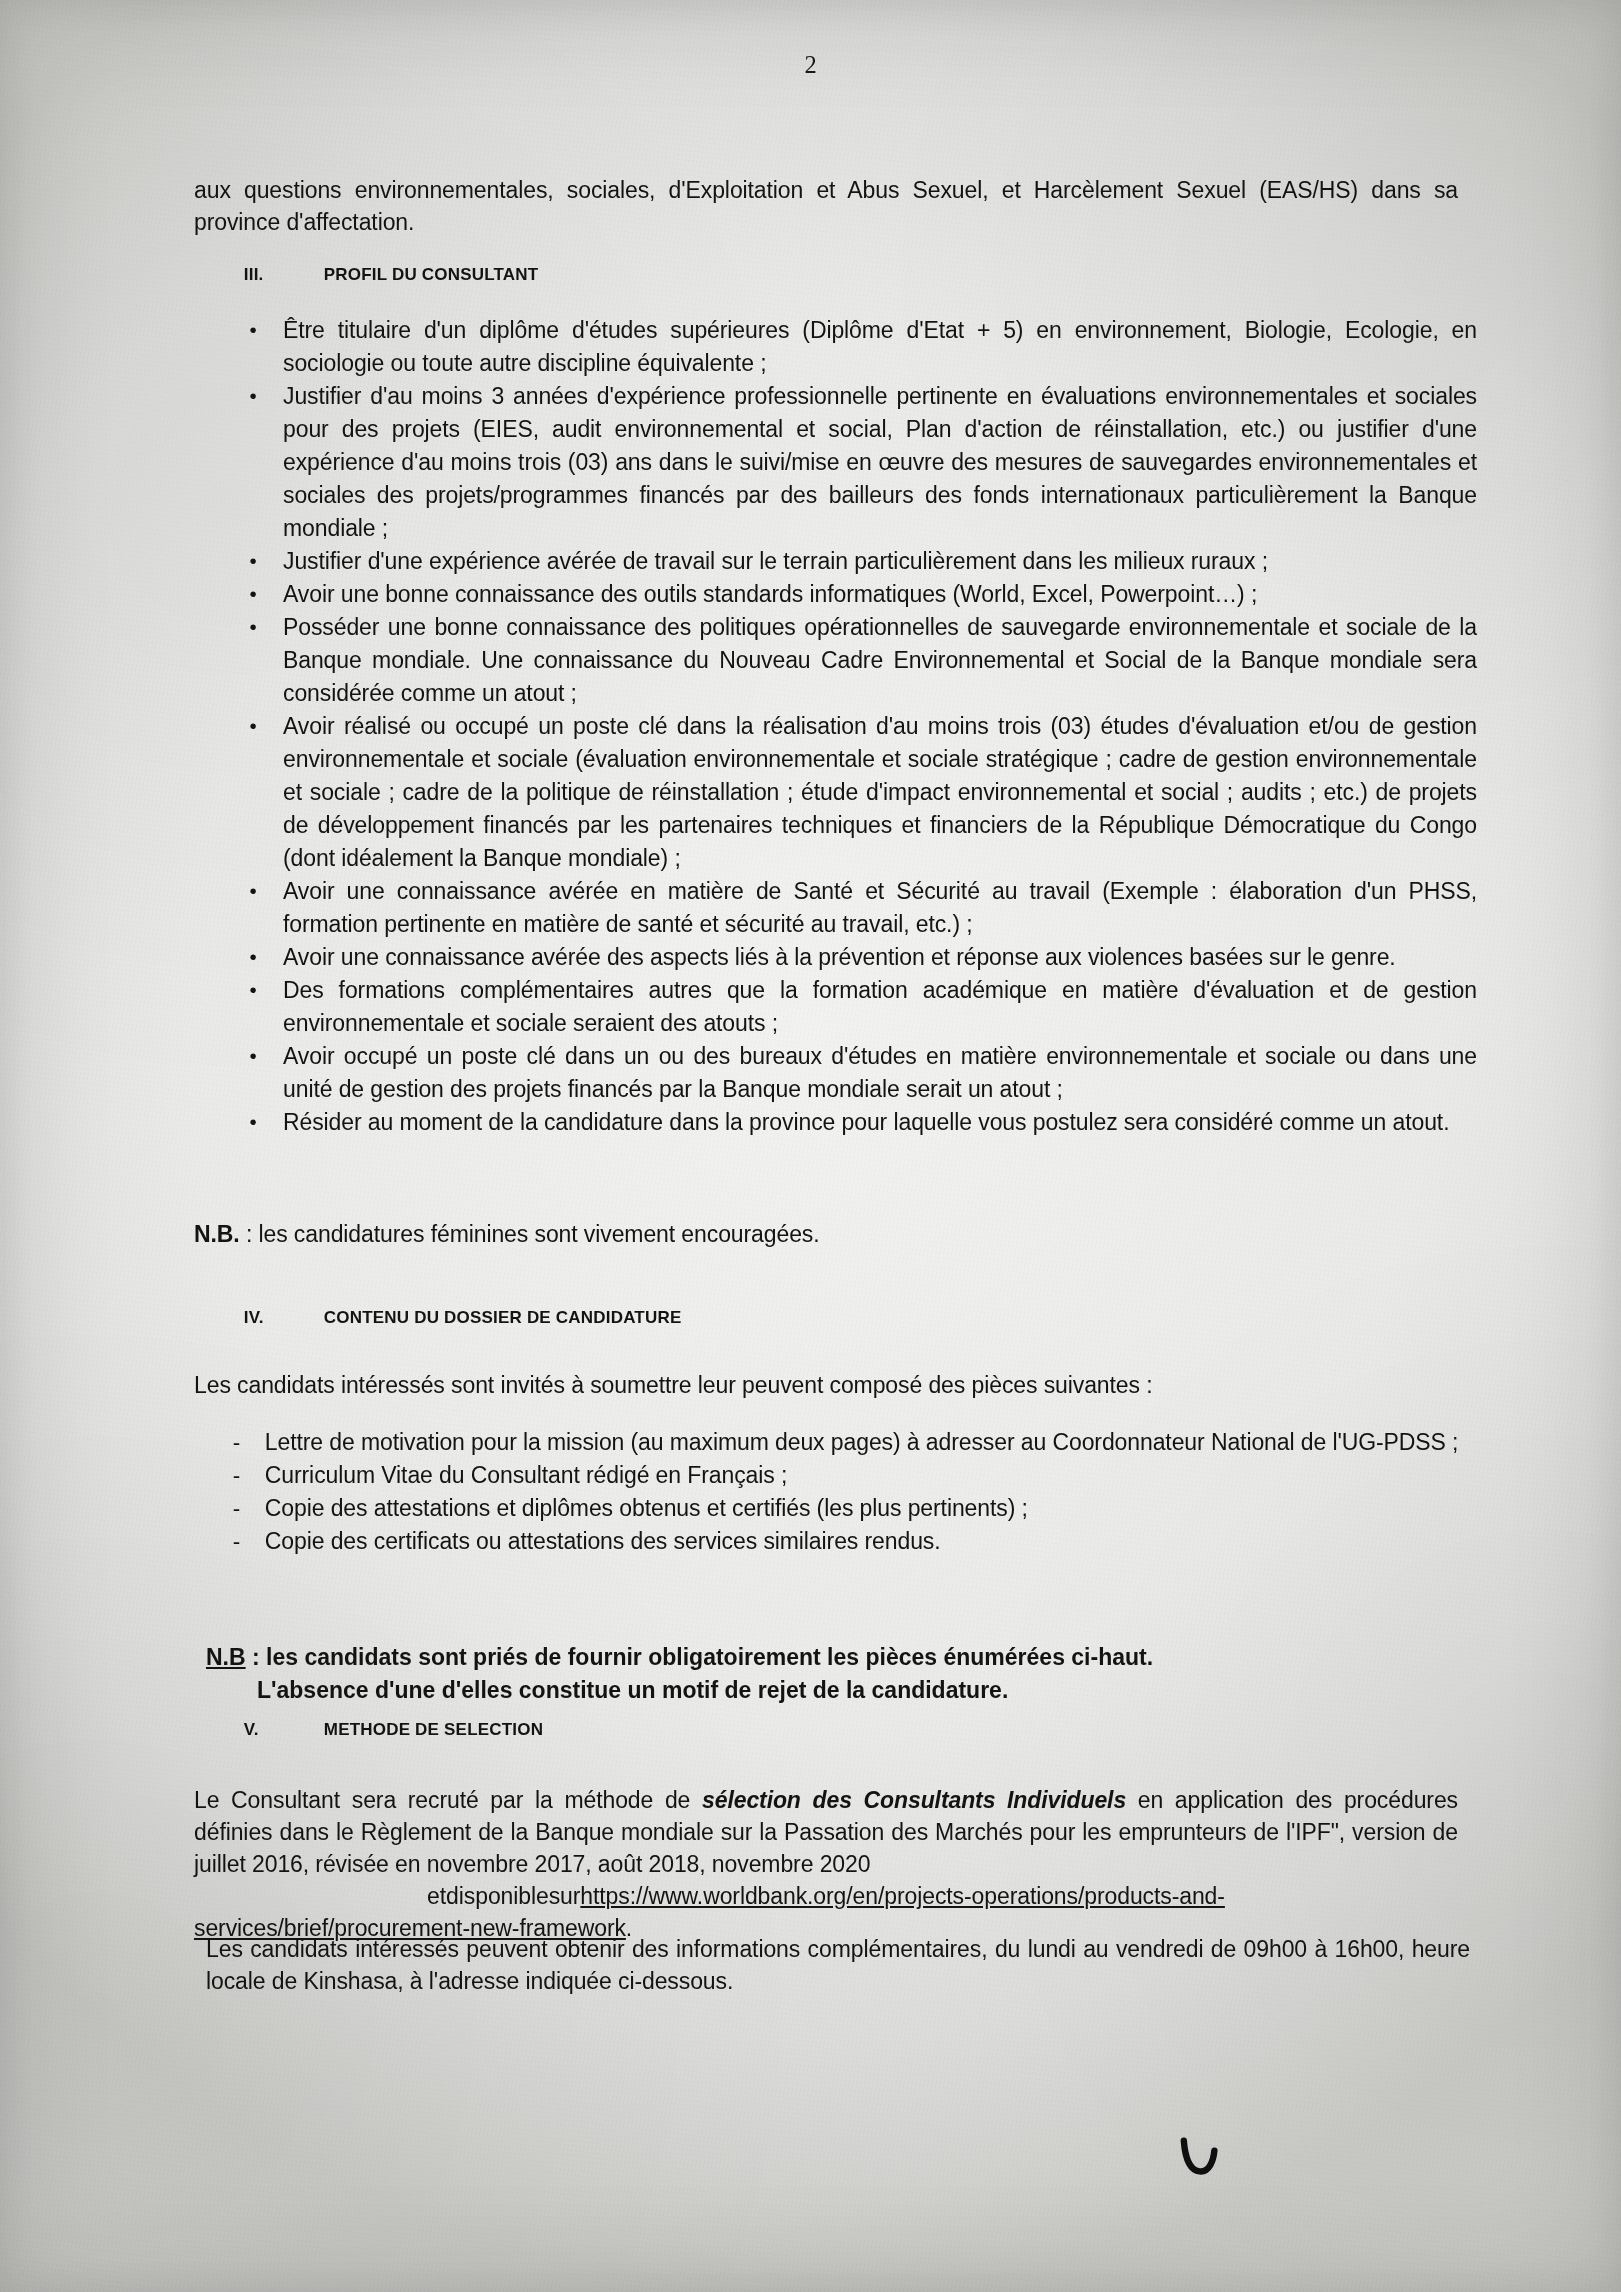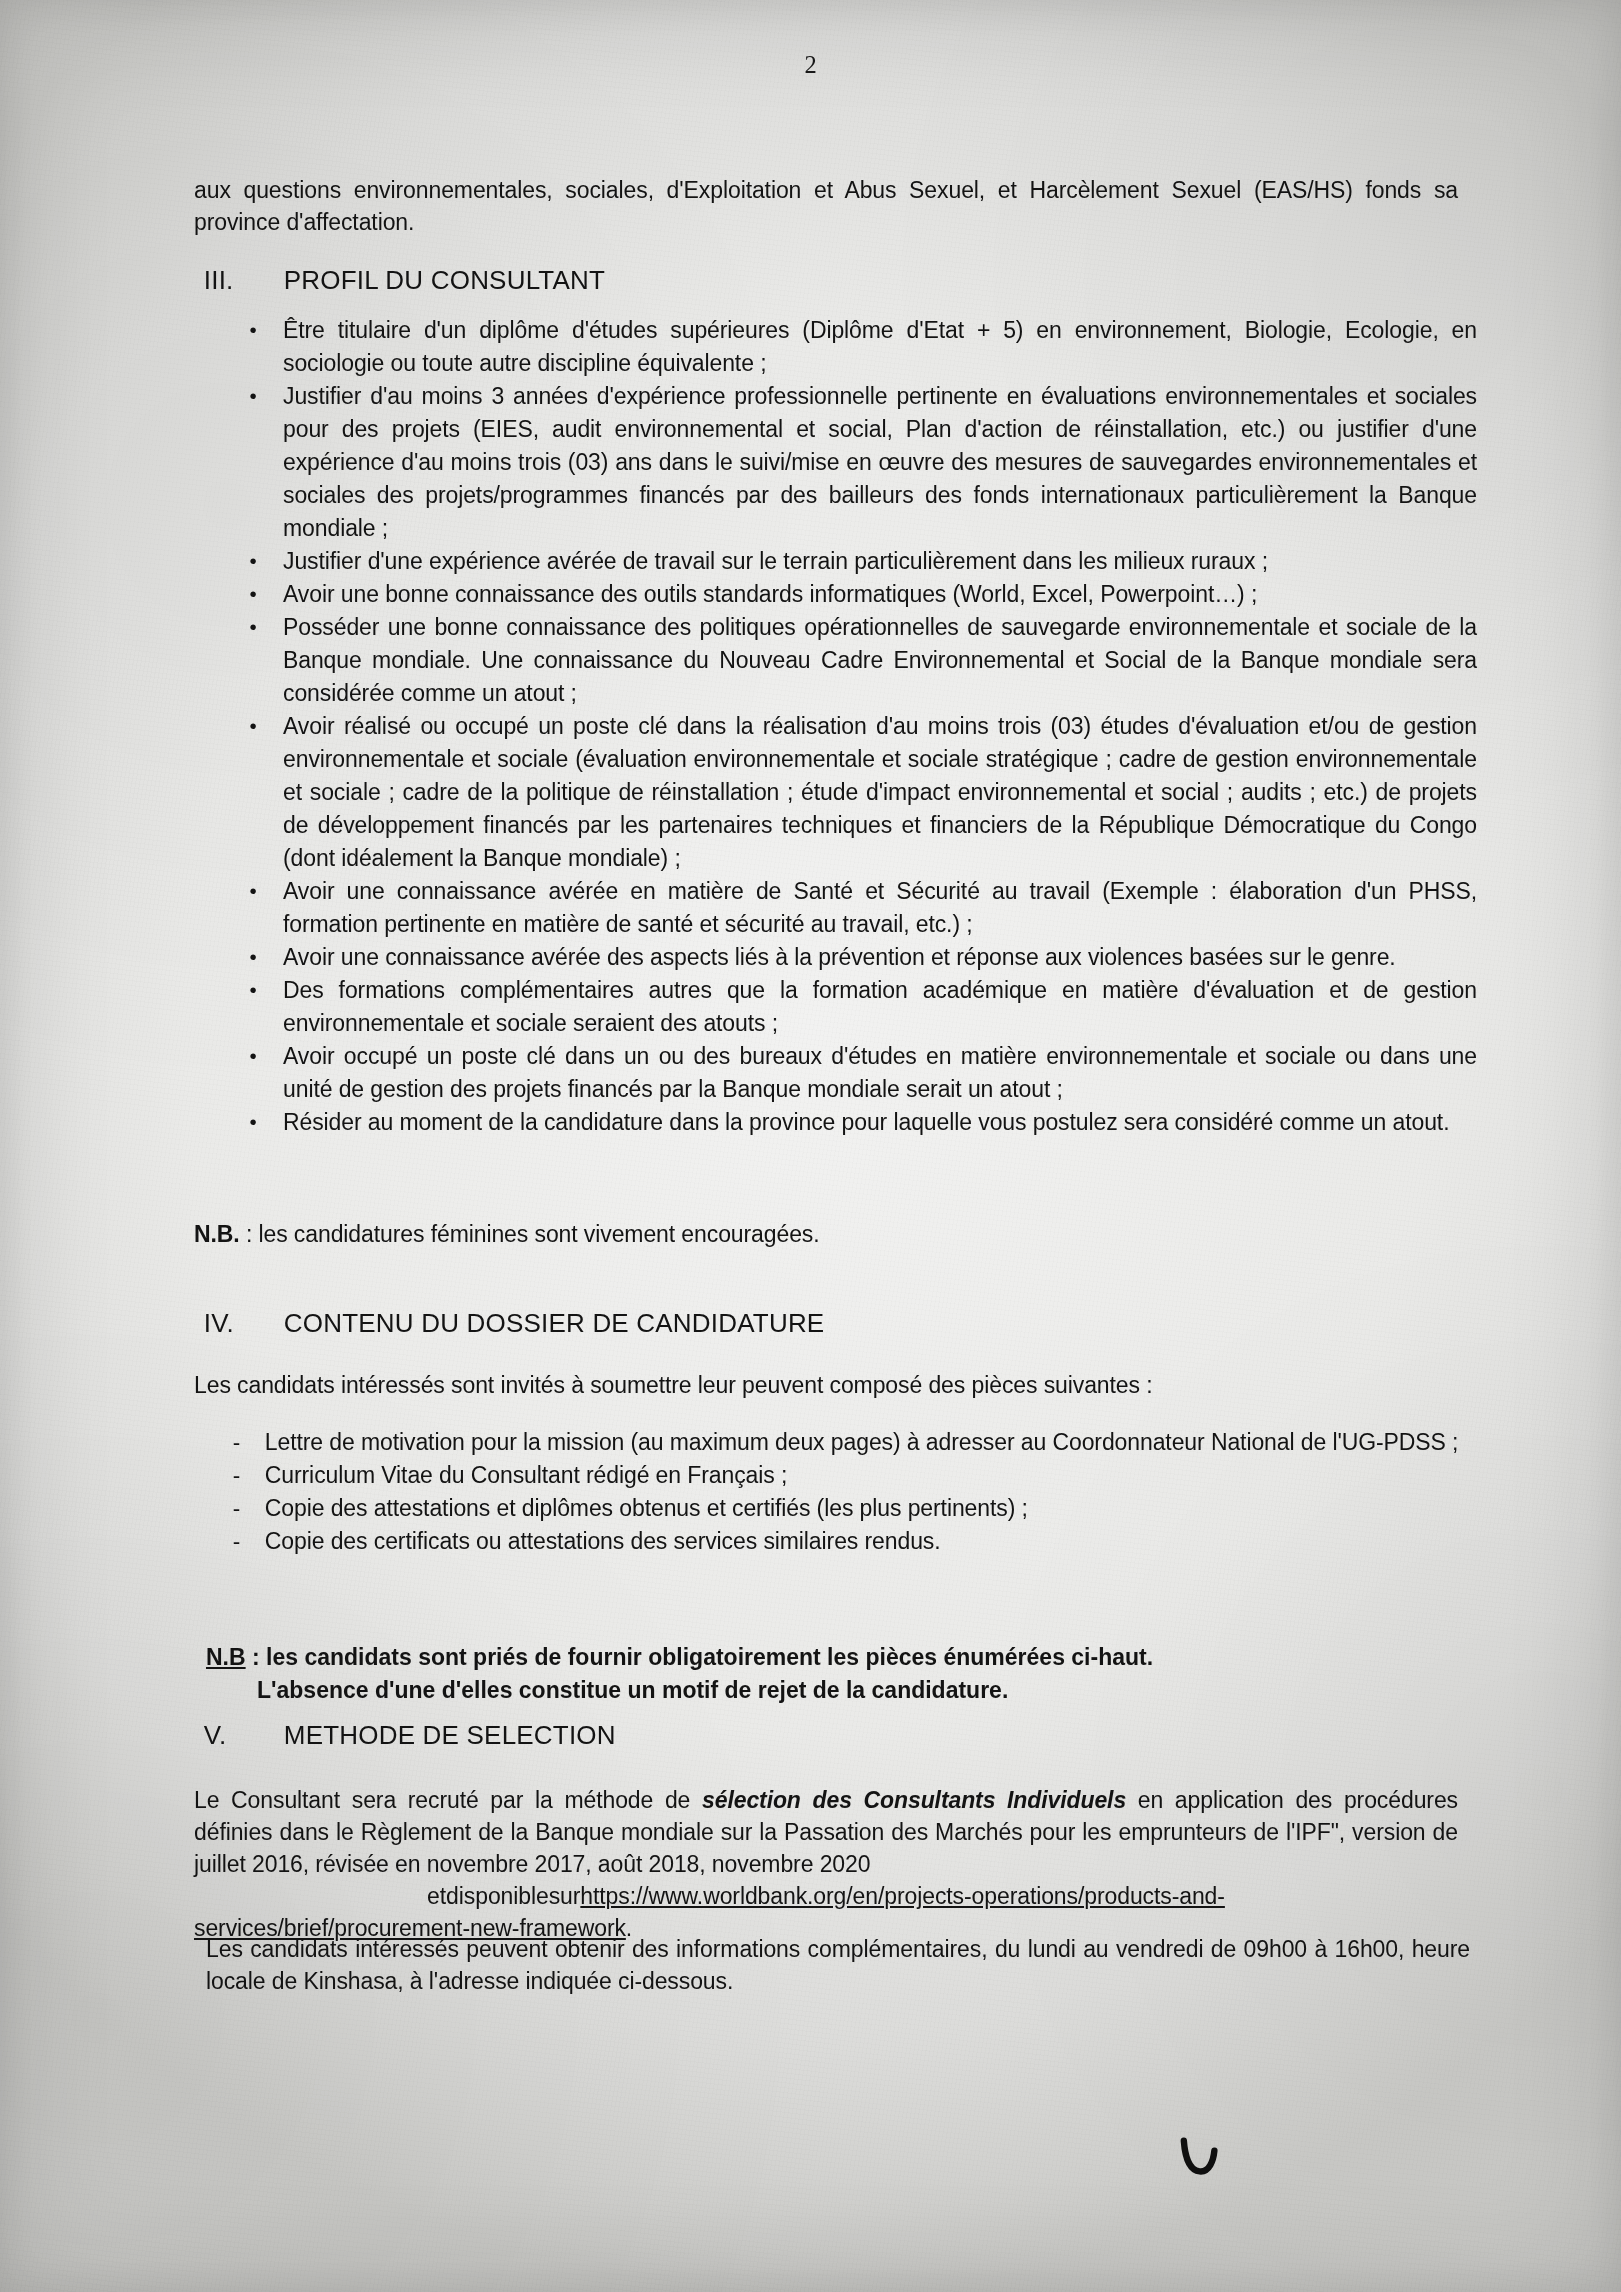--- a/index.html
+++ b/index.html
@@ -62,24 +62,25 @@
     margin: 0;
     letter-spacing: -0.1px;
   }
   .intro {
     position: absolute;
     top: 174px;
     left: 0;
     width: 1264px;
   }
   .section-head {
-    font-weight: normal;
-    font-size: 26px;
+    font-weight: bold;
+    font-size: 17px;
     letter-spacing: 0.2px;
     display: flex;
+    margin-left: 40px;
   }
   .section-head .num {
     width: 80px;
     flex: 0 0 80px;
   }
   .sec3 { position: absolute; top: 265px; left: 9.8px; }
   ul.bullets, ul.dashes {
     list-style: none;
     margin: 0;
     padding: 0;
@@ -144,21 +145,21 @@
 </head>
 <body>
 
 <div class="page">
 
   <div class="page-number">2</div>
 
   <div class="content">
 
     <div class="intro">
-      <p class="para">aux questions environnementales, sociales, d'Exploitation et Abus Sexuel, et Harcèlement Sexuel (EAS/HS) fonds sa province d'affectation.</p>
+      <p class="para">aux questions environnementales, sociales, d'Exploitation et Abus Sexuel, et Harcèlement Sexuel (EAS/HS) dans sa province d'affectation.</p>
     </div>
 
     <div class="sec3 section-head">
       <span class="num">III.</span>
       <span>PROFIL DU CONSULTANT</span>
     </div>
 
     <ul class="bullets profil-list">
       <li>Être titulaire d'un diplôme d'études supérieures (Diplôme d'Etat + 5) en environnement, Biologie, Ecologie, en sociologie ou toute autre discipline équivalente ;</li>
       <li>Justifier d'au moins 3 années d'expérience professionnelle pertinente en évaluations environnementales et sociales pour des projets (EIES, audit environnemental et social, Plan d'action de réinstallation, etc.) ou justifier d'une expérience d'au moins trois (03) ans dans le suivi/mise en œuvre des mesures de sauvegardes environnementales et sociales des projets/programmes financés par des bailleurs des fonds internationaux particulièrement la Banque mondiale ;</li>

